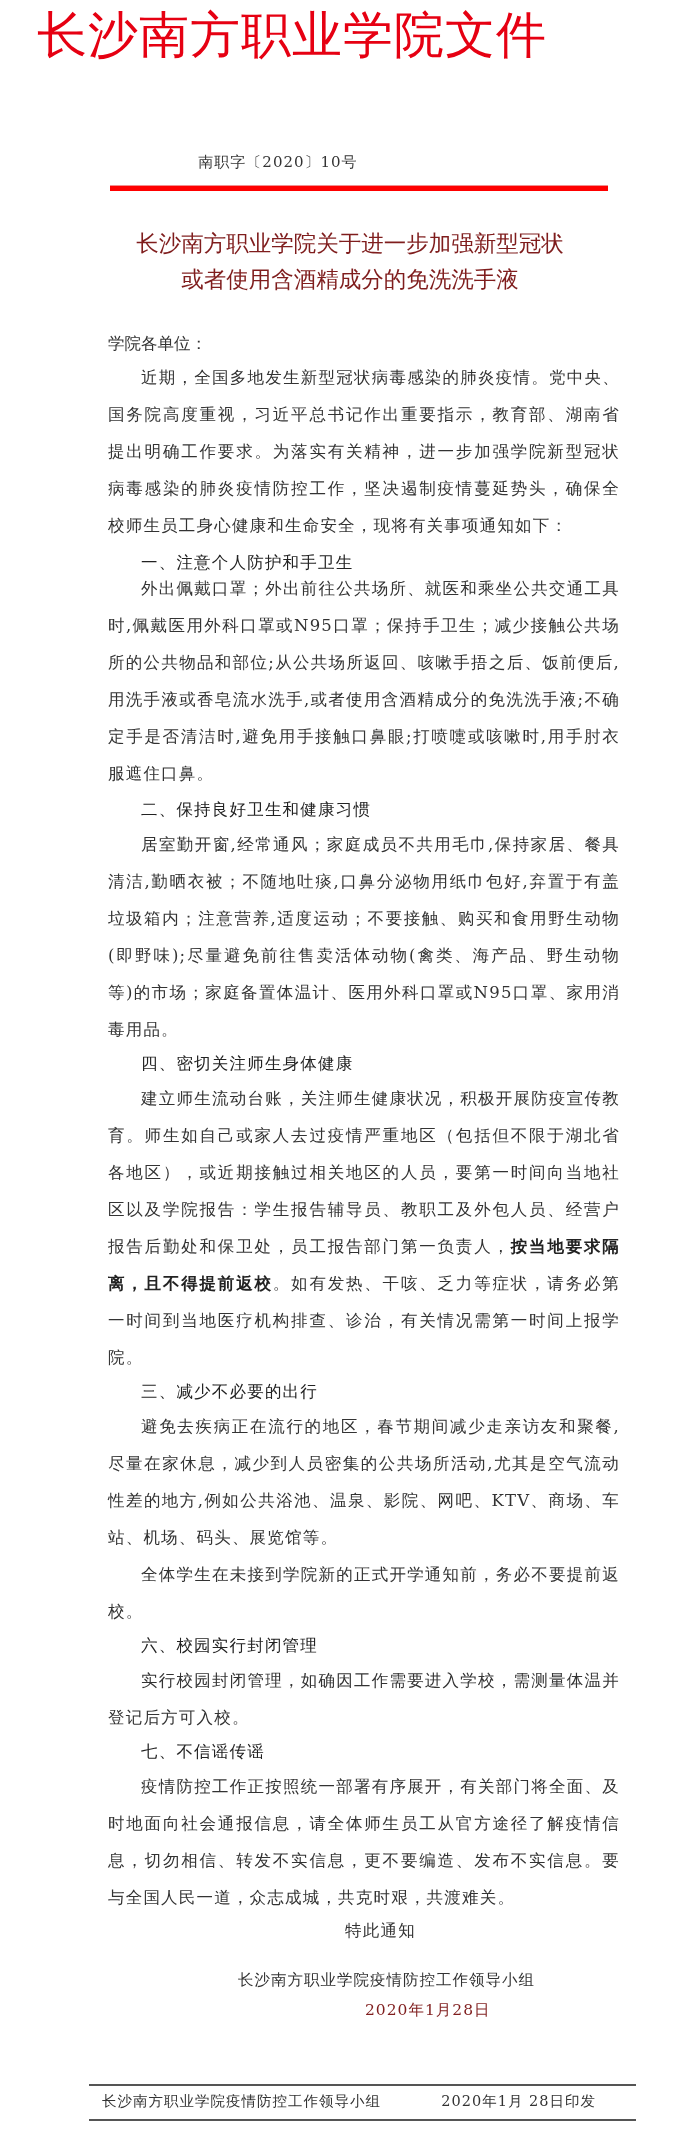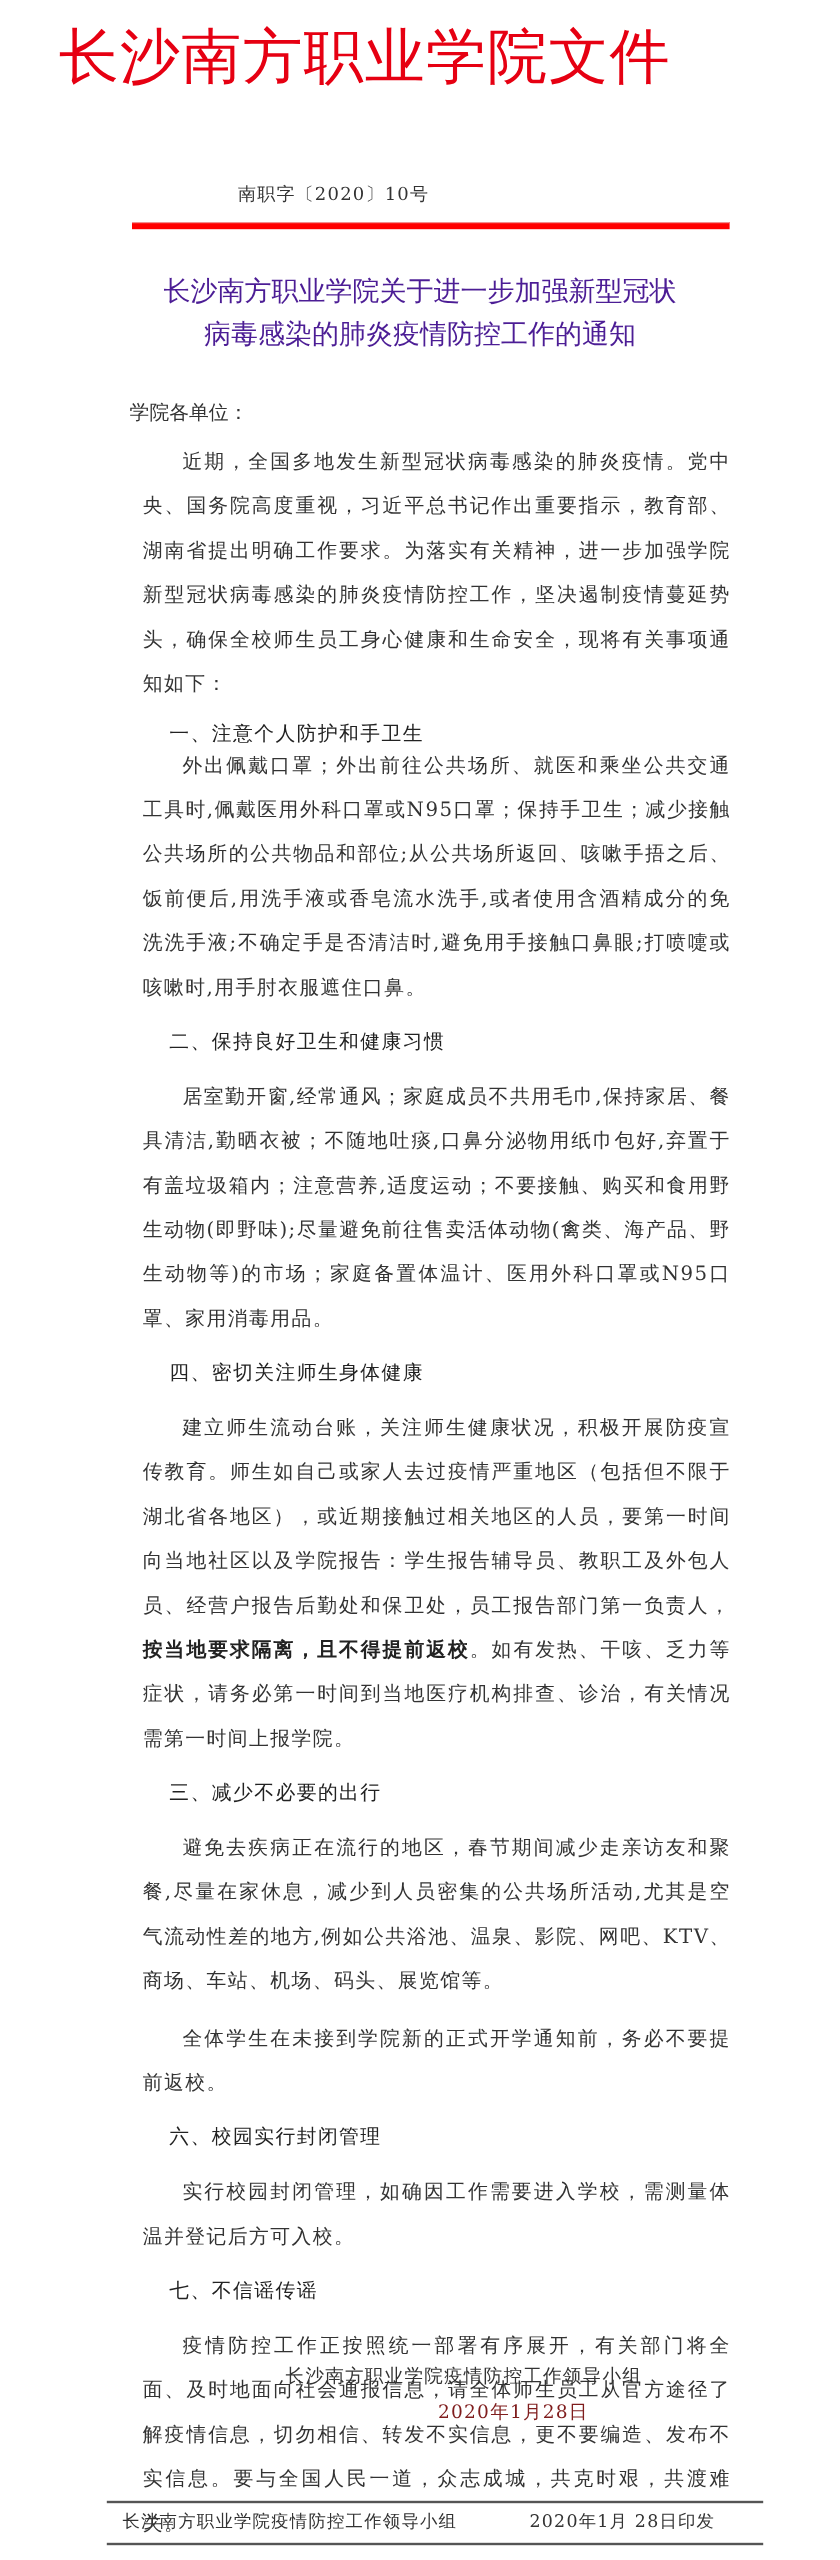--- a/index.html
+++ b/index.html
@@ -14,21 +14,21 @@
   .doc-header-title {
     position: absolute;
     left: 0; top: 2px; width: 584px;
     text-align: center;
     color: #e60012;
     font-family: "DejaVu Serif", "Liberation Serif", serif;
     font-size: 50px;
     font-weight: normal;
     letter-spacing: 1px;
     line-height: 66px;
-    margin: 12px;
+    margin: 0;
   }
   .doc-number {
     position: absolute;
     left: 0; top: 153px; width: 556px;
     text-align: center;
     font-size: 15px;
     letter-spacing: 1px;
     color: #333;
   }
   .red-rule {
@@ -38,33 +38,33 @@
     background: #ff0000;
     border-top: 1px solid #f19090;
   }
   .notice-title {
     position: absolute;
     left: 0; top: 225px; width: 700px;
     text-align: center;
     font-family: "DejaVu Sans", "Liberation Sans", sans-serif;
     font-size: 22.5px;
     line-height: 36px;
-    color: #4c1d95;
+    color: #7f1d1d;
     margin: 0;
     font-weight: normal;
   }
   .body {
     position: absolute;
     left: 108px; top: 333px; width: 512px;
     font-size: 16.5px;
     color: #333;
   }
   .salutation { line-height: 22px; margin: 0 0 4px 0; }
   .para {
-    margin: 11px;
+    margin: 0;
     line-height: 37px;
     text-indent: 2em;
     text-align: justify;
     letter-spacing: 1.2px;
   }
   .section-heading {
     margin: 0;
     padding-left: 2em;
     font-weight: normal;
     font-size: 16.5px;
@@ -114,21 +114,21 @@
 </style>
 </head>
 <body>
 
 <h1 class="doc-header-title">长沙南方职业学院文件</h1>
 <div class="doc-number">南职字〔2020〕10号</div>
 <div class="red-rule"></div>
 
 <h2 class="notice-title">
   <span>长沙南方职业学院关于进一步加强新型冠状</span><br>
-  <span>病毒感染的肺炎疫情防控工作的通知</span>
+  <span>或者使用含酒精成分的免洗洗手液</span>
 </h2>
 
 <div class="body">
   <p class="salutation">学院各单位：</p>
   <p class="para">近期，全国多地发生新型冠状病毒感染的肺炎疫情。党中央、国务院高度重视，习近平总书记作出重要指示，教育部、湖南省提出明确工作要求。为落实有关精神，进一步加强学院新型冠状病毒感染的肺炎疫情防控工作，坚决遏制疫情蔓延势头，确保全校师生员工身心健康和生命安全，现将有关事项通知如下：</p>
 
   <div>
     <p class="section-heading" style="margin-top:6px;line-height:26px;">一、注意个人防护和手卫生</p>
     <p class="para" style="line-height:37px;margin-top:-6px;">外出佩戴口罩；外出前往公共场所、就医和乘坐公共交通工具时,佩戴医用外科口罩或N95口罩；保持手卫生；减少接触公共场所的公共物品和部位;从公共场所返回、咳嗽手捂之后、饭前便后,用洗手液或香皂流水洗手,或者使用含酒精成分的免洗洗手液;不确定手是否清洁时,避免用手接触口鼻眼;打喷嚏或咳嗽时,用手肘衣服遮住口鼻。</p>
   </div>

